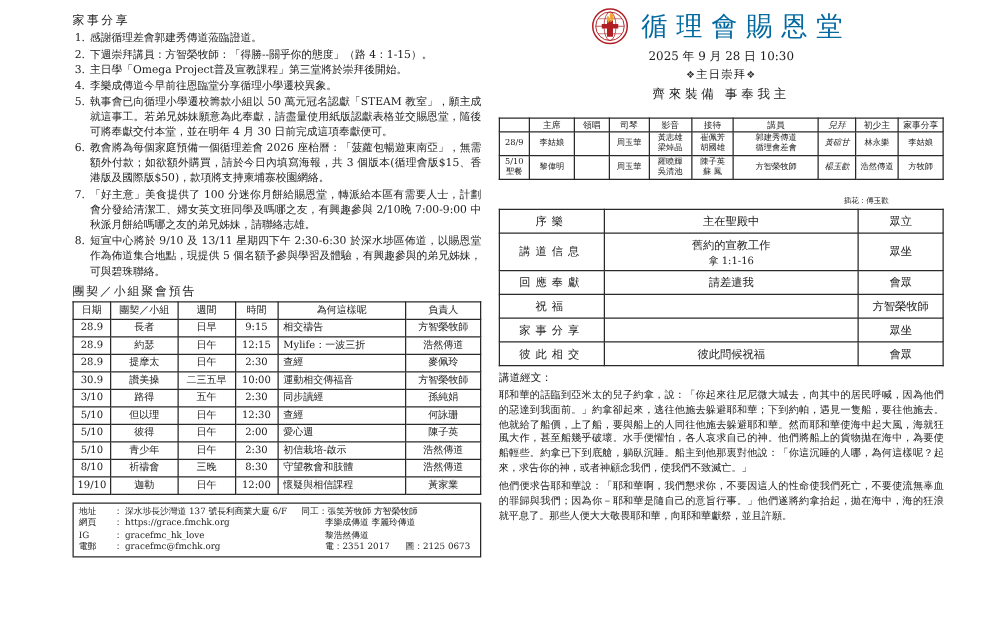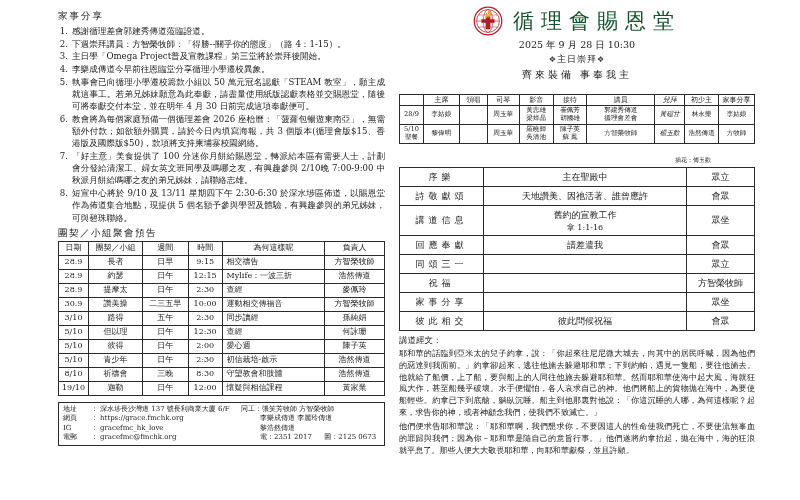--- a/index.html
+++ b/index.html
@@ -76,21 +76,21 @@
   
   .col-right {
     width: 408px; height: 500px;
     padding: 6px 44px 4px 8px;
     position: relative;
   }
   .masthead { display: flex; align-items: center; justify-content: center; gap: 10px; }
   .logo { width: 30px; height: 30px; flex: 0 0 30px; }
   .church-name {
     font-size: 21px; letter-spacing: 7px; font-weight: 400;
-    color: #14532d; white-space: nowrap;
+    color: #0369a1; white-space: nowrap;
   }
   .date-line { text-align: center; font-size: 9.5px; margin-top: 3px; }
   .worship-line { text-align: center; font-size: 9px; margin-top: 1px; letter-spacing: 1px; }
   .worship-line .orn { color: #3a3a3a; font-size: 8px; }
   .theme-line { text-align: center; font-size: 10px; letter-spacing: 3px; margin-top: 2px; margin-bottom: 3px; }
 
   table.roster {
     border-collapse: collapse; width: 356px;
     font-size: 6.6px; line-height: 1.2;
     margin: 12px auto;
@@ -440,38 +440,28 @@
     <div class="flower-credit">插花：傅玉歡</div>
 
     <table class="order">
       <tbody id="order-body">
           <tr>
             <td class="o-item">序樂</td>
             <td class="o-content">主在聖殿中</td>
             <td class="o-who">眾立</td>
           </tr>
           <tr>
-            <td class="o-item">詩敬獻頌</td>
-            <td class="o-content">天地讚美、因祂活著、誰曾應許</td>
-            <td class="o-who">會眾</td>
-          </tr>
-          <tr>
             <td class="o-item">講道信息</td>
             <td class="o-content">舊約的宣教工作<span class="sub">拿 1:1-16</span></td>
             <td class="o-who">眾坐</td>
           </tr>
           <tr>
             <td class="o-item">回應奉獻</td>
             <td class="o-content">請差遣我</td>
             <td class="o-who">會眾</td>
-          </tr>
-          <tr>
-            <td class="o-item">同頌三一</td>
-            <td class="o-content"></td>
-            <td class="o-who">眾立</td>
           </tr>
           <tr>
             <td class="o-item">祝福</td>
             <td class="o-content"></td>
             <td class="o-who">方智榮牧師</td>
           </tr>
           <tr>
             <td class="o-item">家事分享</td>
             <td class="o-content"></td>
             <td class="o-who">眾坐</td>

